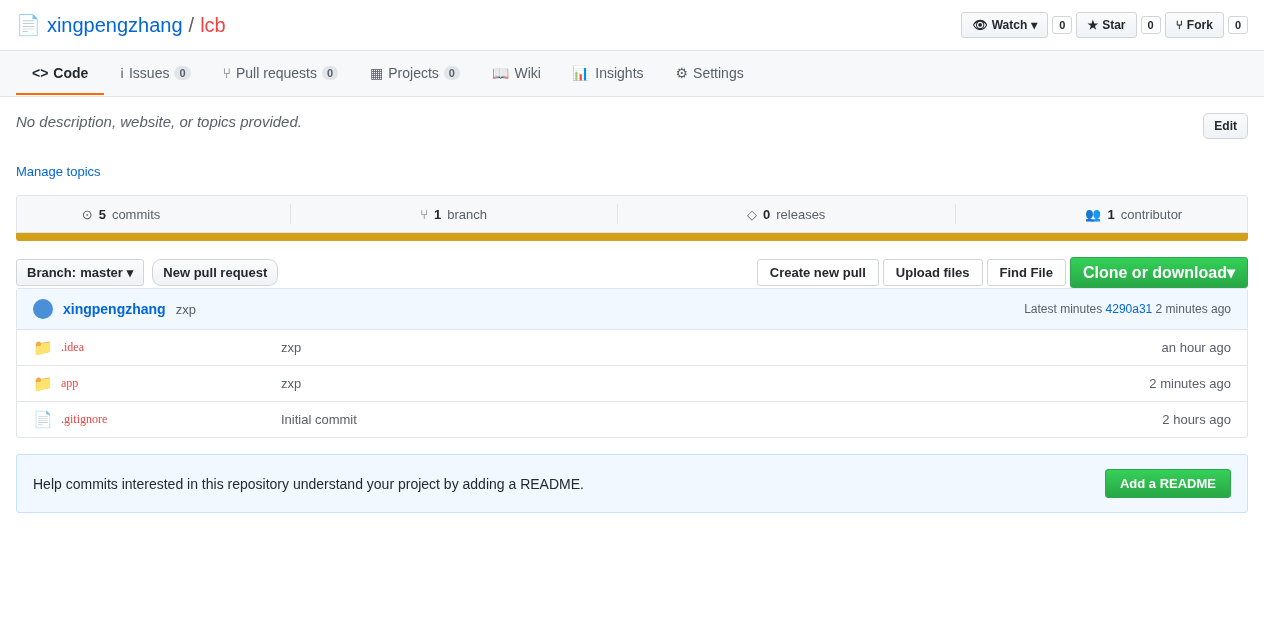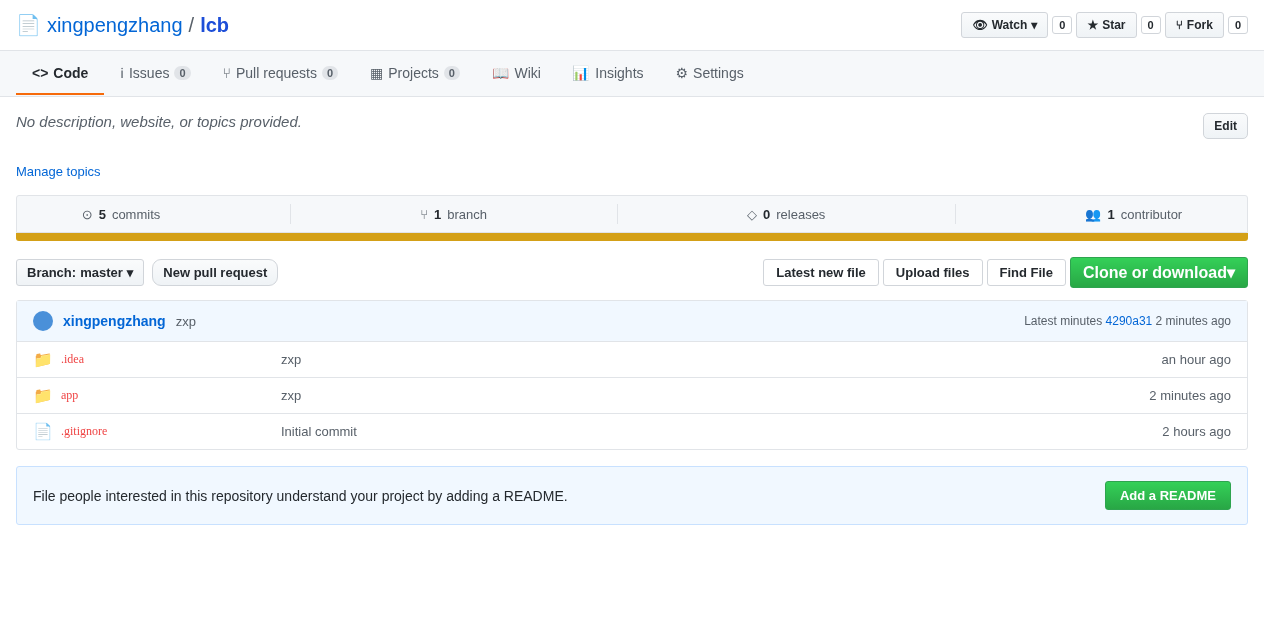--- a/index.html
+++ b/index.html
@@ -9,21 +9,21 @@
     .page-header {
       display: flex;
       align-items: center;
       justify-content: space-between;
       padding: 12px 16px;
       border-bottom: 1px solid #e1e4e8;
     }
     .repo-title { display: flex; align-items: center; gap: 6px; font-size: 20px; }
     .repo-owner { color: #0366d6; text-decoration: none; }
     .repo-slash { color: #586069; }
-    .repo-name { color: #1d4ed8; font-weight: 700; text-decoration: none; }
+    .repo-name { color: #ef4444; font-weight: 400; text-decoration: none; }
 
     .header-actions { display: flex; align-items: center; gap: 4px; }
     .action-btn {
       display: inline-flex; align-items: center; gap: 4px;
       padding: 5px 10px; font-size: 12px; font-weight: 600;
       border: 1px solid #d1d5da; border-radius: 3px;
       background: linear-gradient(#fafbfc, #eff3f6);
       cursor: pointer; color: #24292e; text-decoration: none;
     }
     .count-badge {
@@ -81,21 +81,20 @@
     .stat-item { display: flex; align-items: center; gap: 6px; color: #586069; font-size: 13px; cursor: pointer; }
     .stat-count { font-weight: 600; color: #24292e; }
     .stat-divider { border: none; border-left: 1px solid #e1e4e8; height: 20px; }
 
     
     .lang-bar { height: 8px; background: #d4a017; border-radius: 0 0 3px 3px; margin-bottom: 16px; }
 
     
     .branch-bar {
       display: flex; align-items: center; justify-content: space-between;
-      margin-bottom: 12px;
     }
     .branch-left { display: flex; align-items: center; gap: 8px; }
     .branch-select {
       padding: 5px 10px; font-size: 13px; font-weight: 600;
       border: 1px solid #d1d5da; border-radius: 3px;
       background: linear-gradient(#fafbfc, #eff3f6);
       cursor: pointer; color: #24292e; display: flex; align-items: center; gap: 4px;
     }
     .new-pr-btn {
       padding: 5px 10px; font-size: 13px; font-weight: 600;
@@ -259,21 +258,21 @@
   <div class="branch-bar">
     <div class="branch-left">
       <button class="branch-select">
         <span>Branch:</span>
         <strong>master</strong>
         <span>▾</span>
       </button>
       <button class="new-pr-btn">New pull request</button>
     </div>
     <div class="branch-right">
-      <button class="file-btn">Latest new file</button>
+      <button class="file-btn">Create new pull</button>
       <button class="file-btn">Upload files</button>
       <button class="file-btn">Find File</button>
       <button class="clone-btn">
         <span>Clone or download</span>
         <span>▾</span>
       </button>
     </div>
   </div>
 
   
@@ -305,17 +304,17 @@
     <div class="file-row">
       <span class="file-icon">📄</span>
       <a class="file-name">.gitignore</a>
       <span class="file-commit">Initial commit</span>
       <span class="file-time">2 hours ago</span>
     </div>
   </div>
 
   
   <div class="readme-banner">
-    <span class="readme-text">File people interested in this repository understand your project by adding a README.</span>
+    <span class="readme-text">Help commits interested in this repository understand your project by adding a README.</span>
     <button class="add-readme-btn">Add a README</button>
   </div>
 
 </div>
 
 </body></html>

